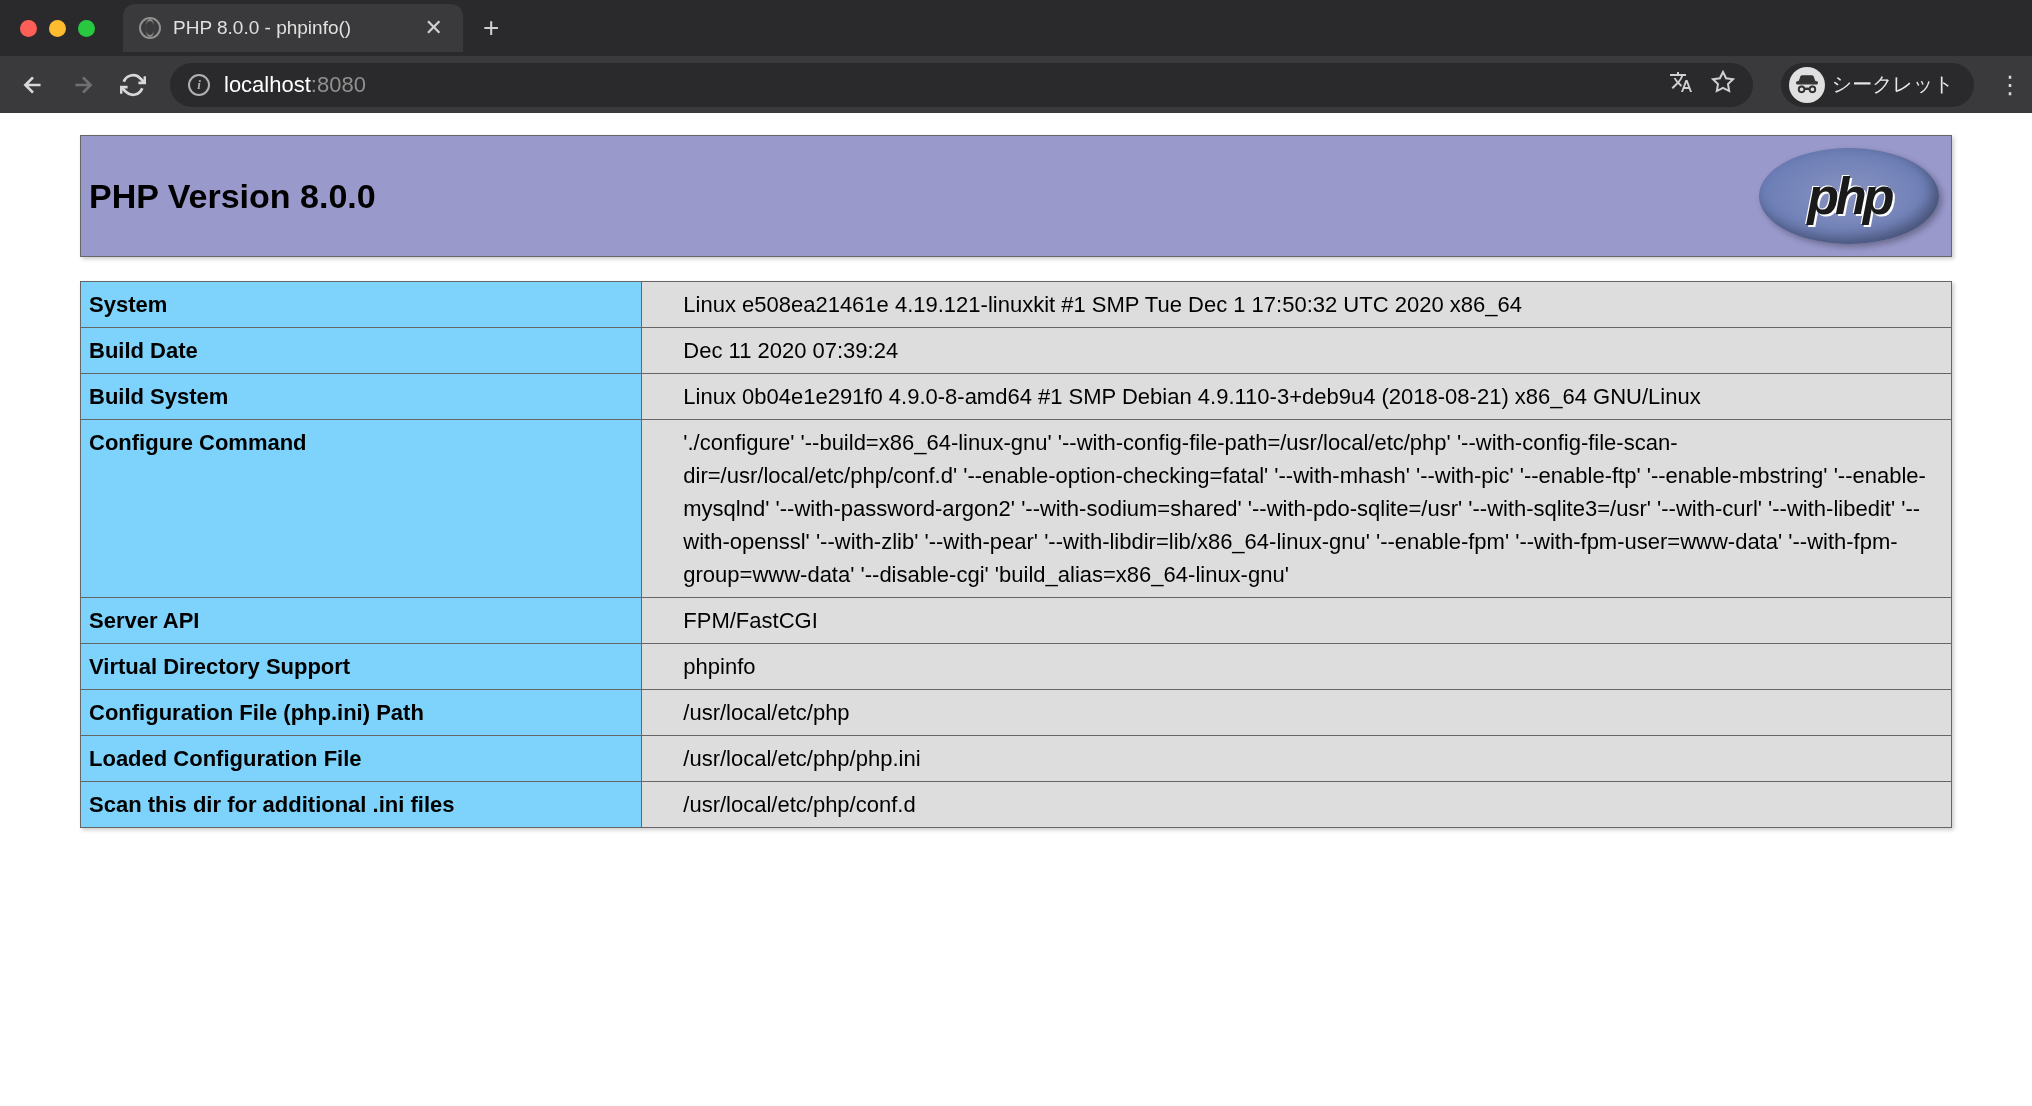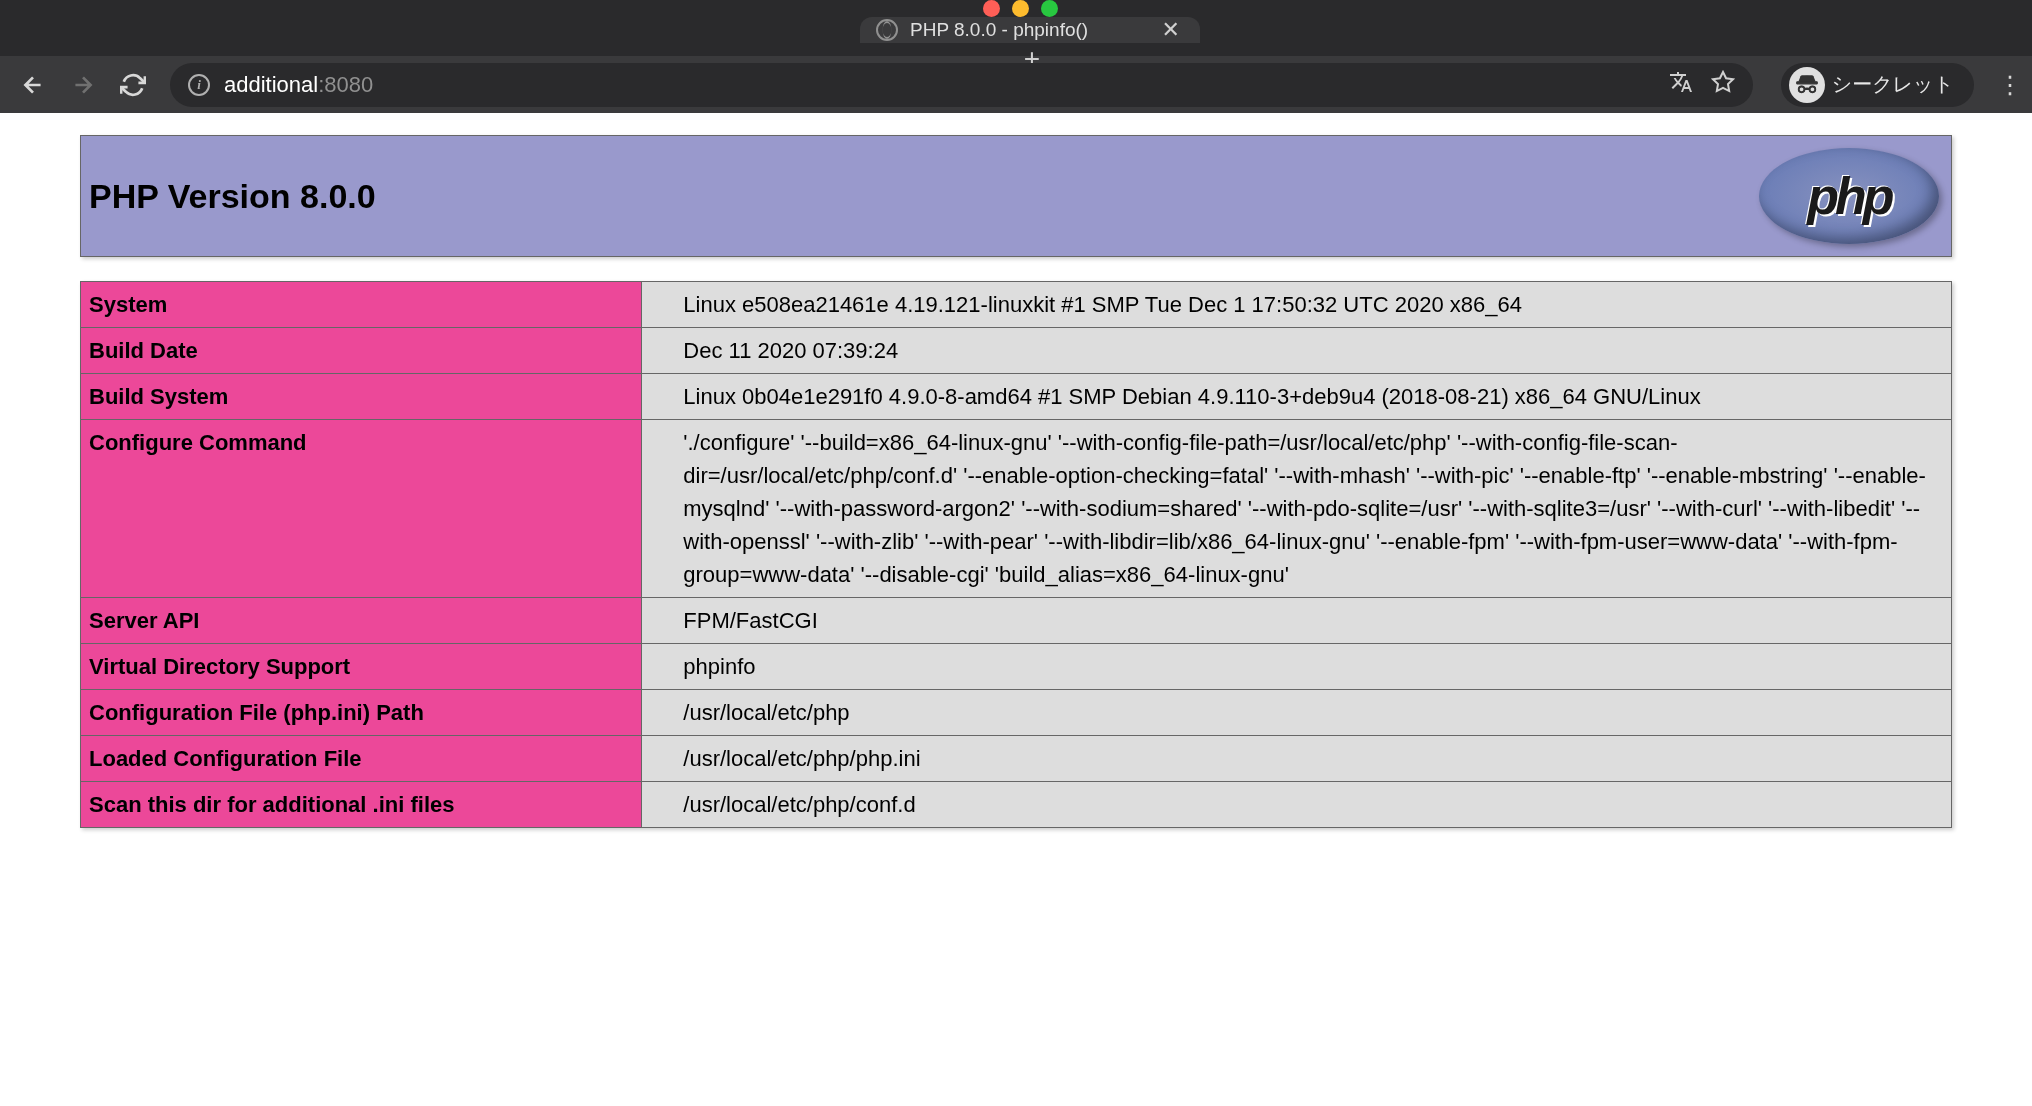--- a/index.html
+++ b/index.html
@@ -18,21 +18,20 @@
     
     .browser-chrome {
       background: #2a2a2c;
       height: 113px;
     }
     .tab-bar {
       display: flex;
       align-items: center;
       height: 56px;
       padding-left: 12px;
-      flex-direction: column;
     }
     .traffic-lights {
       display: flex;
       gap: 12px;
       padding: 0 12px 0 8px;
       align-items: center;
     }
     .traffic-light {
       width: 17px;
       height: 17px;
@@ -234,21 +233,21 @@
       box-shadow: 2px 2px 4px rgba(0,0,0,0.2);
     }
     .info-table td {
       border: 1px solid #666;
       padding: 6px 8px;
       font-size: 22px;
       vertical-align: top;
       line-height: 1.5;
     }
     .info-table td.key {
-      background: #ec4899;
+      background: #7dd3fc;
       font-weight: bold;
       width: 30%;
     }
     .info-table td.val {
       background: #dddddd;
       padding-left: 41px;
     }
   </style>
 </head>
 <body>
@@ -280,21 +279,21 @@
     </div>
     <div class="nav-btn">
       <svg width="26" height="26" viewBox="0 0 24 24" fill="none" stroke="currentColor" stroke-width="2.5">
           <path d="M23 4v6h-6M1 20v-6h6"></path>
           <path d="M3.51 9a9 9 0 0114.85-3.36L23 10M1 14l4.64 4.36A9 9 0 0020.49 15"></path>
         </svg>
     </div>
     <div class="omnibox">
       <div class="info-icon">i</div>
       <span class="url-text">
-        <span>additional</span><span class="url-port">:8080</span>
+        <span>localhost</span><span class="url-port">:8080</span>
       </span>
       <div class="omnibox-right">
         <span class="translate-icon">
           <svg width="24" height="24" viewBox="0 0 24 24" fill="currentColor">
               <path d="M12.87 15.07l-2.54-2.51.03-.03A17.52 17.52 0 0014.07 6H17V4h-7V2H8v2H1v2h11.17C11.5 7.92 10.44 9.75 9 11.35 8.07 10.32 7.3 9.19 6.69 8h-2c.73 1.63 1.73 3.17 2.98 4.56l-5.09 5.02L4 19l5-5 3.11 3.11.76-2.04zM18.5 10h-2L12 22h2l1.12-3h4.75L21 22h2l-4.5-12zm-2.62 7l1.62-4.33L19.12 17h-3.24z"></path>
             </svg>
         </span>
         <span class="star-icon">
           <svg width="24" height="24" viewBox="0 0 24 24" fill="none" stroke="currentColor" stroke-width="2">
               <polygon points="12 2 15.09 8.26 22 9.27 17 14.14 18.18 21.02 12 17.77 5.82 21.02 7 14.14 2 9.27 8.91 8.26 12 2"></polygon>

